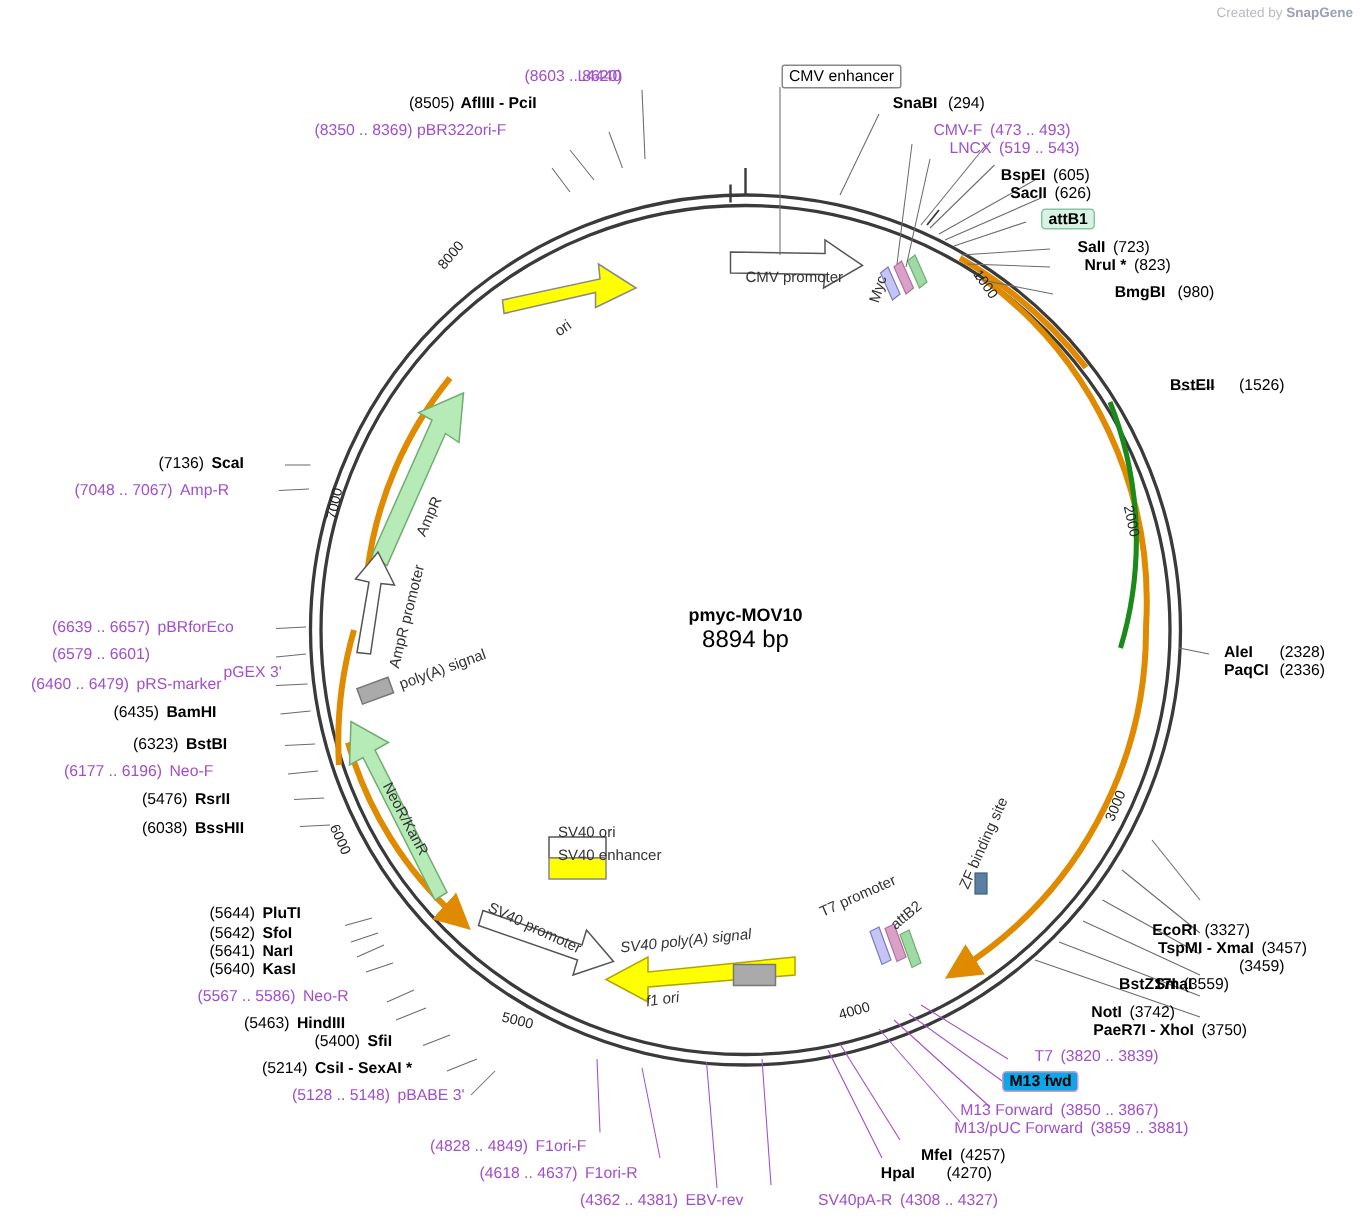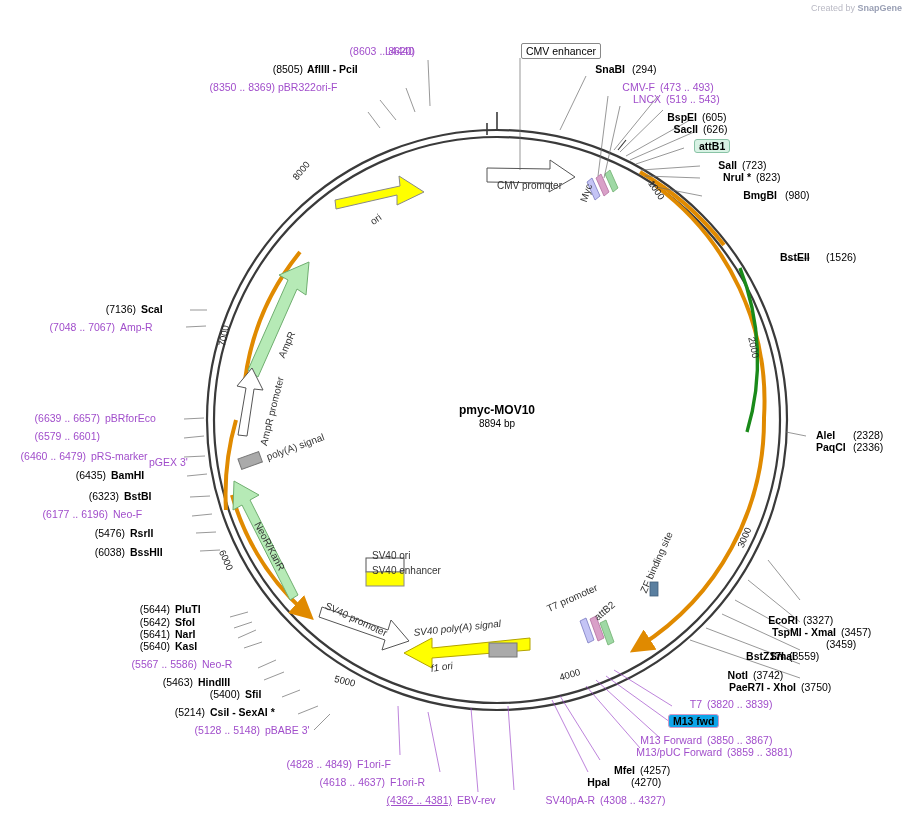--- a/index.html
+++ b/index.html
@@ -12,21 +12,21 @@
   }
   #stage{position:absolute;left:0;top:0;width:908px;height:817px;}
   svg#plasmid{position:absolute;left:0;top:0;width:908px;height:817px;}
   .lbl{position:absolute;white-space:nowrap;font-size:10.5px;color:#000;}
   .lbl.bold{font-weight:bold;}
   .lbl.purple{color:#a14ecb;}
   .lbl.right{transform:translateX(-100%);}
   .credit{position:absolute;right:6px;top:3px;font-size:9px;color:#b9b9c4;}
   .credit b{color:#9aa0b5;}
   .plasmid-name{position:absolute;font-size:12px;font-weight:bold;color:#000;text-align:center;}
-  .plasmid-bp{position:absolute;font-size:10px;color:#000;text-align:center;}
+  .plasmid-bp{position:absolute;font-size:16px;color:#000;text-align:center;}
   .boxed{
     border:1px solid #888;background:#fff;padding:1px 4px;border-radius:2px;
     font-size:10.5px;
   }
   .chip{
     background:#d8f2e4;border:1px solid #89c3a6;border-radius:3px;padding:0px 4px;
     font-size:10.5px;font-weight:bold;
   }
   .chip-pink{
     background:#0ea5e9;border:1px solid #d49ac5;border-radius:3px;padding:0px 4px;
@@ -275,21 +275,21 @@
 <div class="lbl right" style="left:136px;top:303px;">(7136)</div>
 <div class="lbl bold" style="left:141px;top:303px;">ScaI</div>
 
 <div class="lbl purple right" style="left:115px;top:321px;">(7048 .. 7067)</div>
 <div class="lbl purple" style="left:120px;top:321px;">Amp-R</div>
 
 <div class="lbl purple right" style="left:100px;top:412px;">(6639 .. 6657)</div>
 <div class="lbl purple" style="left:105px;top:412px;">pBRforEco</div>
 
 <div class="lbl purple right" style="left:100px;top:430px;">(6579 .. 6601)</div>
-<div class="lbl purple" style="left:105px;top:456px;padding-left:44px;">pGEX 3'</div>
+<div class="lbl purple" style="left:105px;top:442px;padding-left:44px;">pGEX 3'</div>
 
 <div class="lbl purple right" style="left:86px;top:450px;">(6460 .. 6479)</div>
 <div class="lbl purple" style="left:91px;top:450px;">pRS-marker</div>
 
 <div class="lbl right" style="left:106px;top:469px;">(6435)</div>
 <div class="lbl bold" style="left:111px;top:469px;">BamHI</div>
 
 <div class="lbl right" style="left:119px;top:490px;">(6323)</div>
 <div class="lbl bold" style="left:124px;top:490px;">BstBI</div>
 
@@ -328,21 +328,21 @@
 
 <div class="lbl purple right" style="left:260px;top:724px;">(5128 .. 5148)</div>
 <div class="lbl purple" style="left:265px;top:724px;">pBABE 3'</div>
 
 <div class="lbl purple right" style="left:352px;top:758px;">(4828 .. 4849)</div>
 <div class="lbl purple" style="left:357px;top:758px;">F1ori-F</div>
 
 <div class="lbl purple right" style="left:385px;top:776px;">(4618 .. 4637)</div>
 <div class="lbl purple" style="left:390px;top:776px;">F1ori-R</div>
 
-<div class="lbl purple right" style="left:452px;top:794px;text-decoration:underline;">(4362 .. 4381)</div>
+<div class="lbl purple right" style="left:452px;top:794px;">(4362 .. 4381)</div>
 <div class="lbl purple" style="left:457px;top:794px;">EBV-rev</div>
 
 <div class="lbl purple right" style="left:595px;top:794px;">SV40pA-R</div>
 <div class="lbl purple" style="left:600px;top:794px;">(4308 .. 4327)</div>
 
 <div class="lbl bold right" style="left:610px;top:776px;">HpaI</div>
 <div class="lbl" style="left:615px;top:776px;margin-left:16px;">(4270)</div>
 
 <div class="lbl bold right" style="left:635px;top:764px;">MfeI</div>
 <div class="lbl" style="left:640px;top:764px;">(4257)</div>

